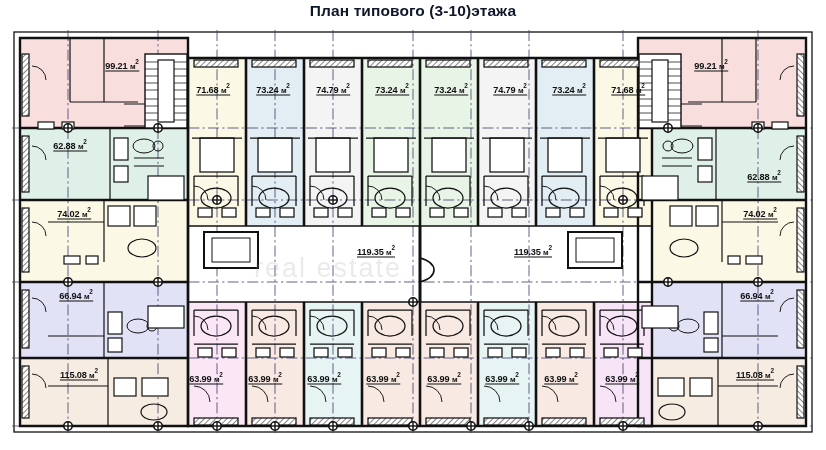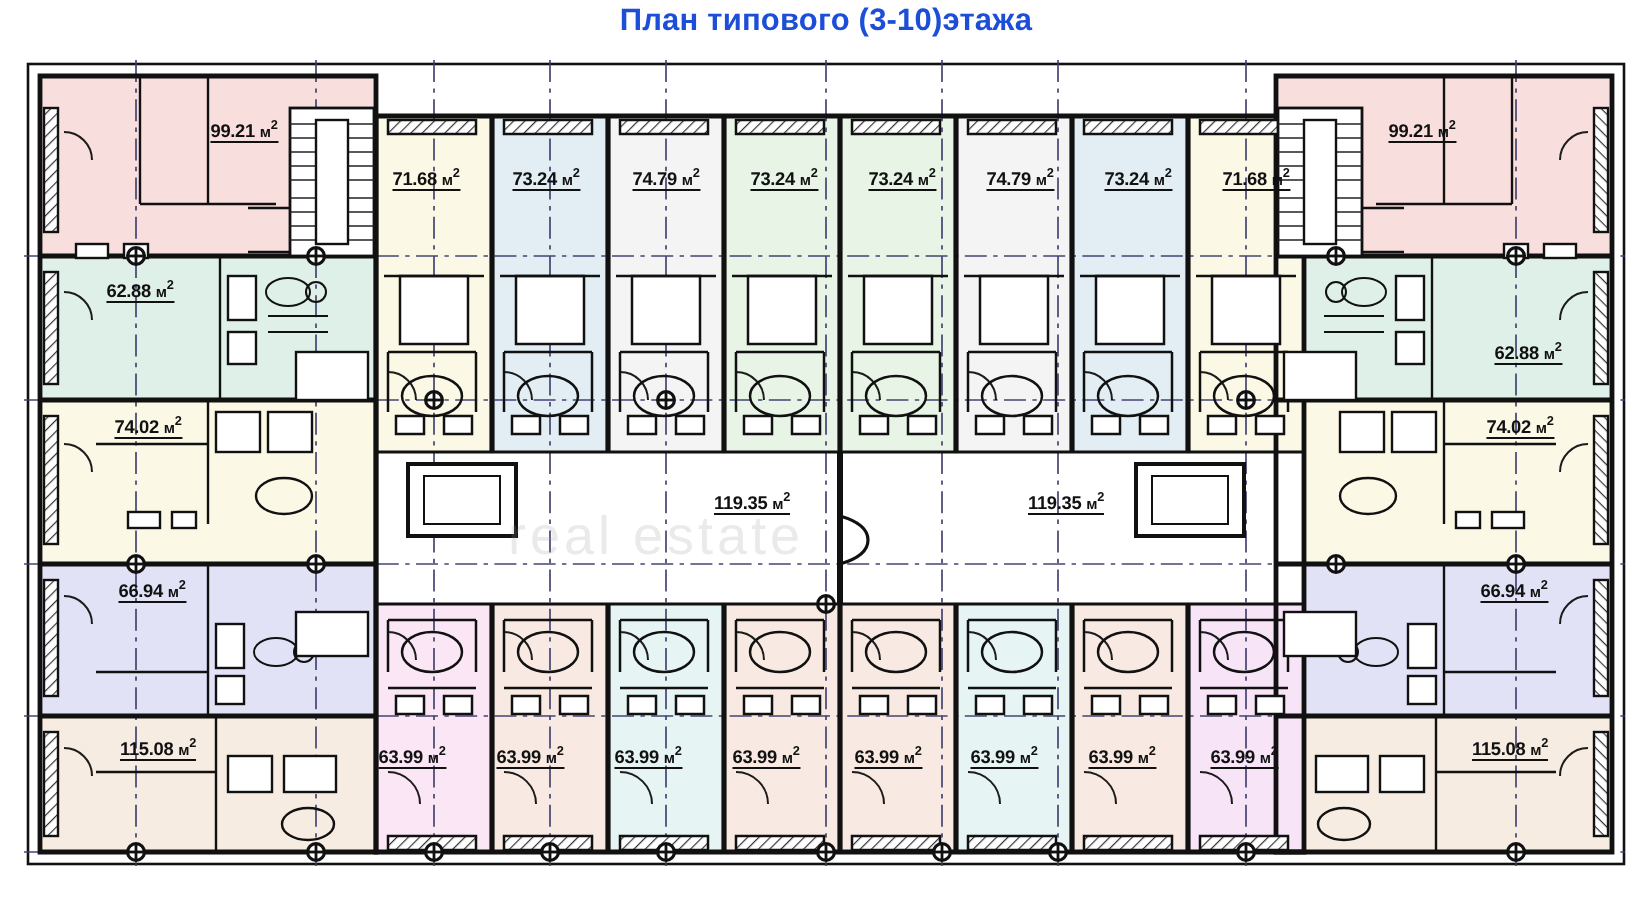--- a/index.html
+++ b/index.html
@@ -19,21 +19,21 @@
   
   #plan-title {
     position: absolute;
     left: 0; top: 0;
     width: 826px;
     height: 22px;
     line-height: 22px;
     text-align: center;
     font-size: 15.5px;
     font-weight: bold;
-    color: #1d4ed8;
+    color: #0f172a;
     letter-spacing: 0.1px;
   }
 
   
   #canvas {
     position: absolute;
     left: 8px; top: 26px;
     width: 810px; height: 412px;
   }
   #canvas svg { display: block; }

